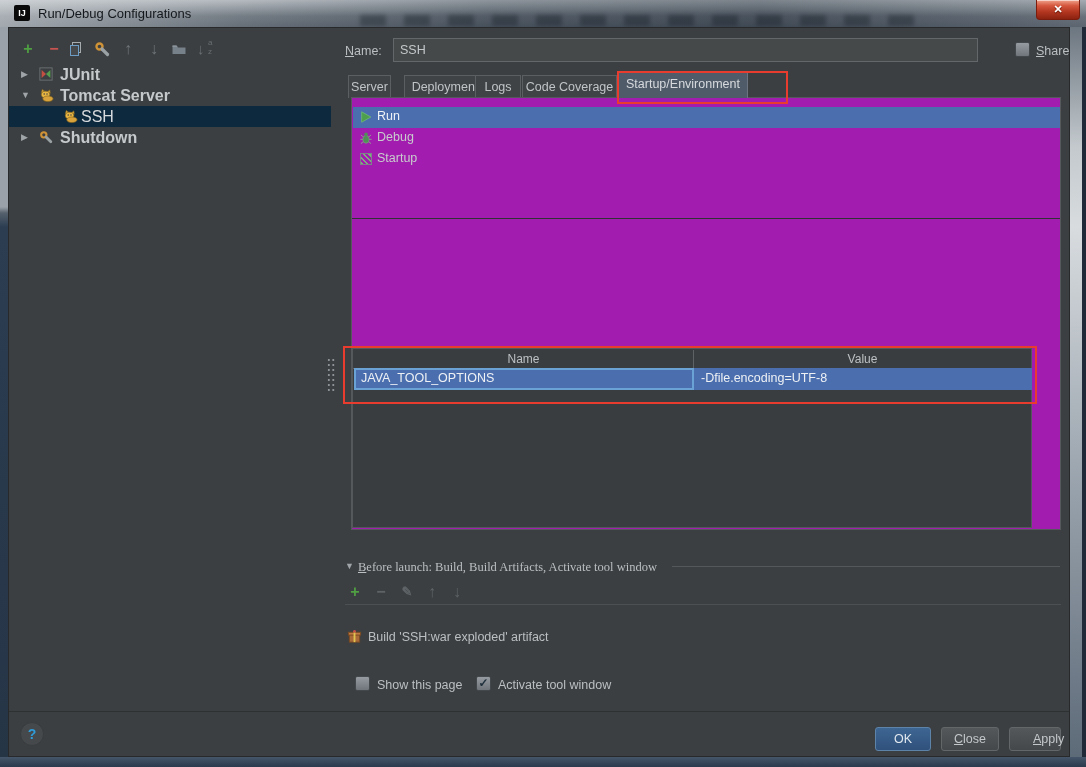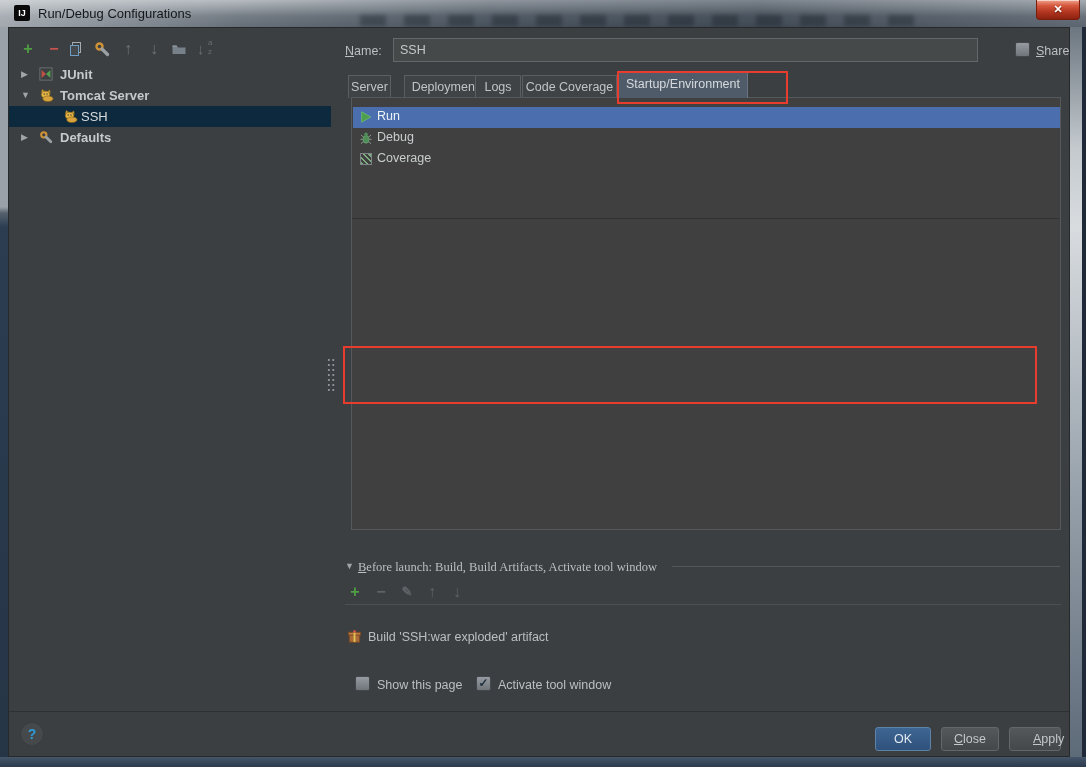--- a/index.html
+++ b/index.html
@@ -20,31 +20,31 @@
   #title-text { position:absolute; left:38px; top:6px; font-size:13px; color:#14181c; }
   #logo { position:absolute; left:14px; top:5px; width:16px; height:16px; background:#0a0a0a; border-radius:2px;
     color:#fff; font-size:9px; font-weight:bold; text-align:center; line-height:16px; }
   #close-btn { position:absolute; left:1036px; top:0; width:44px; height:20px; border:1px solid #7c1c0c; border-top:none;
     border-radius:0 0 4px 4px; background:linear-gradient(180deg,#f0a38d 0,#d4573d 30%,#b53822 60%,#8c2210 100%);
     color:#fff; font-size:11px; font-weight:bold; line-height:18px; text-align:center; text-shadow:0 1px 1px #5e1205;
     box-shadow:inset 0 1px 0 rgba(255,255,255,.55); cursor:pointer; }
   .frame-strip { position:absolute; pointer-events:none; }
   #client { position:absolute; left:8px; top:27px; width:1062px; height:730px; background:#3c3f41; border:1px solid #27292a; }
   
-  .tree-label { position:absolute; font-size:13px; color:#c6c9cb; line-height:21px; white-space:nowrap; }
+  .tree-label { position:absolute; font-size:16px; color:#c6c9cb; line-height:21px; white-space:nowrap; }
   .tw-arrow { position:absolute; width:10px; font-size:9px; color:#9fa5a8; line-height:21px; }
   
   .gicon { position:absolute; width:18px; height:18px; font-size:16px; line-height:17px; text-align:center; font-weight:bold; }
   .icon  { position:absolute; width:16px; height:16px; }
   
   .tab { position:absolute; top:75px; height:23px; background:#3f4345; border:1px solid #5b5f61; border-bottom:none;
     color:#c0c4c6; font-size:12.5px; text-align:center; line-height:22px; z-index:3; }
   .tab.sel { top:71px; height:27px; background:#505b69; border-color:#6b7480; line-height:25px; color:#d6dade; z-index:6; }
   
-  #contentbox { position:absolute; left:351px; top:97px; width:710px; height:433px; border:1px solid #56595b; background:#404040; z-index:4; }
+  #contentbox { position:absolute; left:351px; top:97px; width:710px; height:433px; border:1px solid #56595b; background:#a21caf; z-index:4; }
   .listrow { position:absolute; left:1px; width:707px; height:21px; }
   .listrow.sel { background:#4b6eaf; }
   .listrow .txt { position:absolute; left:24px; top:2px; font-size:12.5px; color:#c8cccd; }
   .listrow.sel .txt { color:#eef2f5; }
   
   .field { position:absolute; background:#45494a; border:1px solid #63676a; color:#c4c8ca; font-size:12.5px;
     padding:0 6px; font-family:inherit; outline:none; }
   .field.disabled { background:#3f4244; border-color:#54585a; color:#9a9ea1; }
   .cb { position:absolute; width:15px; height:15px; border:1px solid #43484c; border-radius:2px;
     background:linear-gradient(#959ba0,#6f757a); color:#20303c; font-weight:bold; font-size:12px; line-height:13px; text-align:center; }
@@ -136,21 +136,21 @@
     <circle cx="5.5" cy="6.5" r=".8" fill="#3c3f41"></circle>
     <circle cx="8.5" cy="6.5" r=".8" fill="#3c3f41"></circle>
   </svg>
   <div class="tree-label" style="left:81px;top:106px;color:#d7dadc;z-index:2;">SSH</div>
 
   <div class="tw-arrow" style="left:21px;top:127px;">▶</div>
   <svg class="icon" style="left:39px;top:130px;width:14px;height:14px;" viewBox="0 0 16 16">
     <circle cx="5.5" cy="5.5" r="3" fill="none" stroke="#cf9236" stroke-width="2.4"></circle>
     <path d="M8 8 L13.5 13.5" stroke="#9aa1a5" stroke-width="3.2" stroke-linecap="round"></path>
   </svg>
-  <div class="tree-label bold" style="left:60px;top:127px;">Defaults</div>
+  <div class="tree-label bold" style="left:60px;top:127px;">Shutdown</div>
 
   <div id="grip"></div>
 
   <div class="lbl" style="left:345px;top:43px;">
     <span class="u">N</span><span>ame:</span>
   </div>
   <input class="field" style="left: 393px; top: 38px; width: 585px; height: 24px;" value="SSH">
   <div class="cb" style="left:1015px;top:42px;"></div>
   <div class="lbl" style="left:1036px;top:43px;">
     <span class="u">S</span><span>hare</span>
@@ -174,21 +174,21 @@
     <div class="listrow" style="top:30px;">
       <svg class="icon" style="left:6px;top:3px;width:14px;height:14px;" viewBox="0 0 16 16">
         <ellipse cx="8" cy="9.5" rx="3.6" ry="4.5" fill="#4f8f57" stroke="#86ad89" stroke-width=".6"></ellipse>
         <circle cx="8" cy="3.8" r="2" fill="#4f8f57"></circle>
         <path d="M4.5 6.5 L2.2 4.5 M4.2 9.5 H1.6 M4.5 12.5 L2.2 14.5 M11.5 6.5 L13.8 4.5 M11.8 9.5 H14.4 M11.5 12.5 L13.8 14.5" stroke="#8fa890" stroke-width="1" fill="none"></path>
       </svg>
       <span class="txt">Debug</span>
     </div>
     <div class="listrow" style="top:51px;">
       <div class="abs" style="left:7px;top:4px;width:12px;height:12px;border:1px solid #7c8488;background:repeating-linear-gradient(45deg,#7fae81 0 1.5px,transparent 1.5px 4px);"></div>
-      <span class="txt">Coverage</span>
+      <span class="txt">Startup</span>
     </div>
   </div>
 
   <div class="lbl" style="left:358px;top:232px;">Startup script:</div>
   <input class="field disabled" readonly="" style="left: 458px; top: 227px; width: 483px; height: 23px;" value="D:\apache-tomcat-7.0.72\bin\catalina.bat run">
   <svg class="icon" style="left:945px;top:230px;width:18px;height:18px;" viewBox="0 0 16 16">
     <rect x="1.5" y="1.5" width="13" height="13" rx="2" fill="#46494b" stroke="#6f9dc0"></rect>
     <path d="M8 3.5 v5 M5.5 6.5 L8 9 L10.5 6.5" stroke="#a9c7e0" stroke-width="1.5" fill="none"></path>
     <path d="M4 12 h8" stroke="#a9c7e0" stroke-width="1.5"></path>
   </svg>
@@ -203,20 +203,31 @@
     <path d="M4 12 h8" stroke="#a9c7e0" stroke-width="1.5"></path>
   </svg>
   <div class="cb" style="left:972px;top:260px;">✓</div>
   <div class="lbl" style="left:993px;top:261px;">Use default</div>
 
   <div class="lbl" style="left:351px;top:295px;font-size:12px;">Environment Variables</div>
   <div class="sepline" style="left:478px;top:302px;width:582px;"></div>
   <div class="cb" style="left:358px;top:321px;">✓</div>
   <div class="lbl" style="left:379px;top:322px;">Pass environment variables</div>
 
+  <div id="envtable">
+    <div class="th" style="left:1px;width:339px;">Name</div>
+    <div class="th" style="left:341px;width:337px;">Value</div>
+    <div class="sepline" style="left:0;top:19px;width:678px;background:#5e6264;"></div>
+    <div id="coldiv"></div>
+    <div id="envrow">
+      <span class="cell" style="left:7px;">JAVA_TOOL_OPTIONS</span>
+      <span class="cell" style="left:347px;">-Dfile.encoding=UTF-8</span>
+      <div id="cellfocus"></div>
+    </div>
+  </div>
 
   <div class="gicon" style="left:1038px;top:349px;color:#4f9f43;">+</div>
   <div class="gicon" style="left:1038px;top:373px;color:#c75450;">−</div>
   <svg class="icon" style="left:1039px;top:399px;" viewBox="0 0 16 16">
     <rect x="4.5" y="1.5" width="8" height="10" fill="#3c3f41" stroke="#a6acae"></rect>
     <rect x="2.5" y="4.5" width="8" height="10" fill="#46494b" stroke="#6d9cc4"></rect>
   </svg>
   <svg class="icon" style="left:1039px;top:425px;" viewBox="0 0 16 16">
     <rect x="2.5" y="2.5" width="9" height="11" rx="1" fill="none" stroke="#a6acae"></rect>
     <rect x="5" y="1" width="4" height="2.5" fill="#a6acae"></rect>

